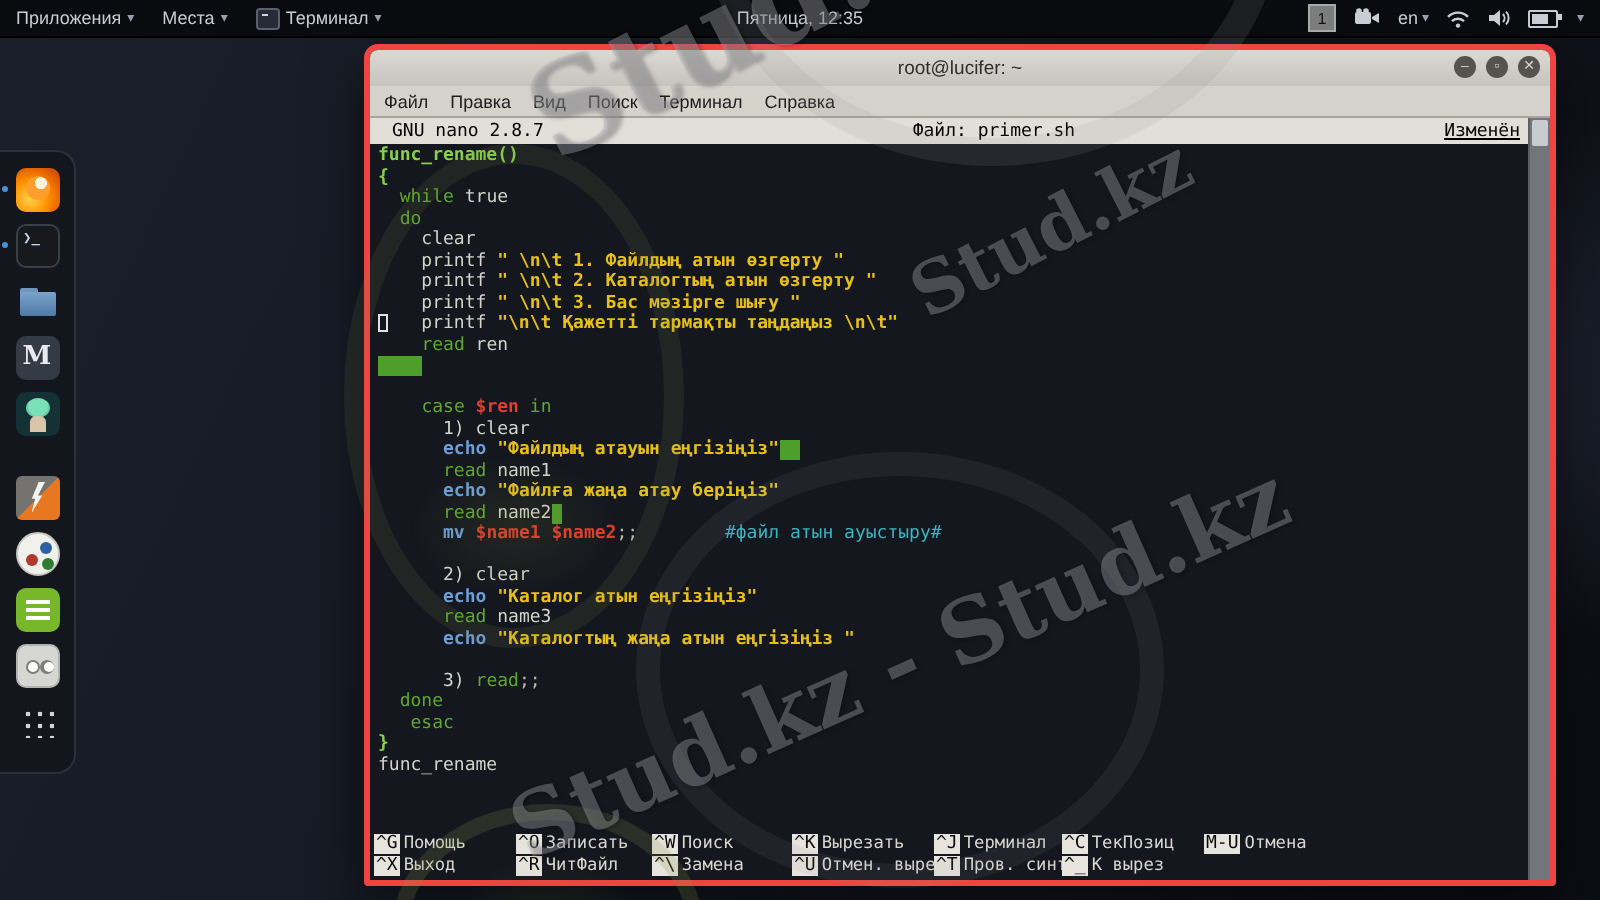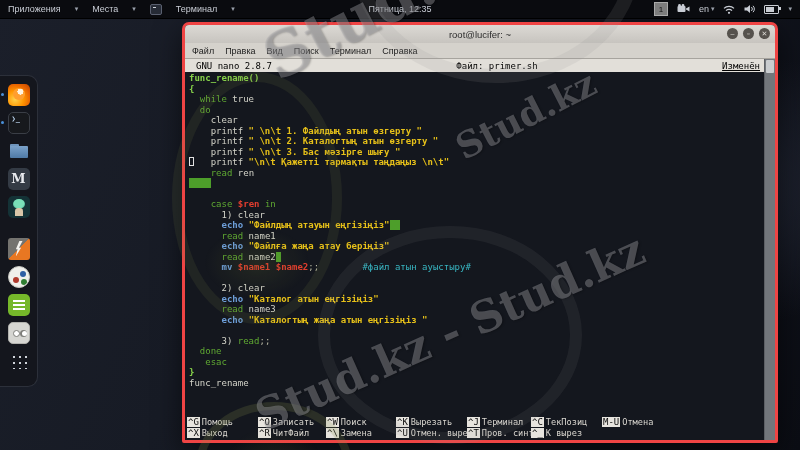--- a/index.html
+++ b/index.html
@@ -8,21 +8,21 @@
          radial-gradient(70% 55% at 78% 42%, #262b3a 0%, rgba(38,43,58,0) 60%),
          linear-gradient(115deg,#1b1f2a 0%,#171b25 35%,#11141d 70%,#0b0d14 100%);
        font-family:"Liberation Sans",sans-serif;}
   #screen{position:absolute;inset:0;}
 
   
   #panel{position:absolute;left:0;top:0;width:800px;height:18px;background:#0a0b0f;
          border-bottom:1px solid #000;display:flex;align-items:center;color:#c9cdd5;
          font-size:9px;z-index:5;}
   #panel-left{display:flex;align-items:center;gap:14px;padding-left:8px;}
-  .p-item{display:flex;align-items:center;gap:14px;cursor:default;}
+  .p-item{display:flex;align-items:center;gap:3px;cursor:default;}
   .p-item .caret{font-size:7px;color:#9aa0ab;}
   .p-termicon{width:10px;height:9px;background:#262b36;border:1px solid #5a6070;border-radius:2px;
               position:relative;}
   .p-termicon::after{content:"";position:absolute;left:2px;top:2px;width:3px;height:1px;background:#cfd3da;}
   #clock{position:absolute;left:50%;transform:translateX(-50%);top:0;height:18px;line-height:18px;}
   #panel-right{margin-left:auto;display:flex;align-items:center;gap:9px;padding-right:8px;}
   #ws{width:12px;height:12px;background:#7d7d7d;border:1px solid #aaa;color:#111;
       font-size:8px;display:flex;align-items:center;justify-content:center;}
   #lang{display:flex;align-items:center;gap:2px;}
   #lang .caret{font-size:7px;color:#9aa0ab;}

